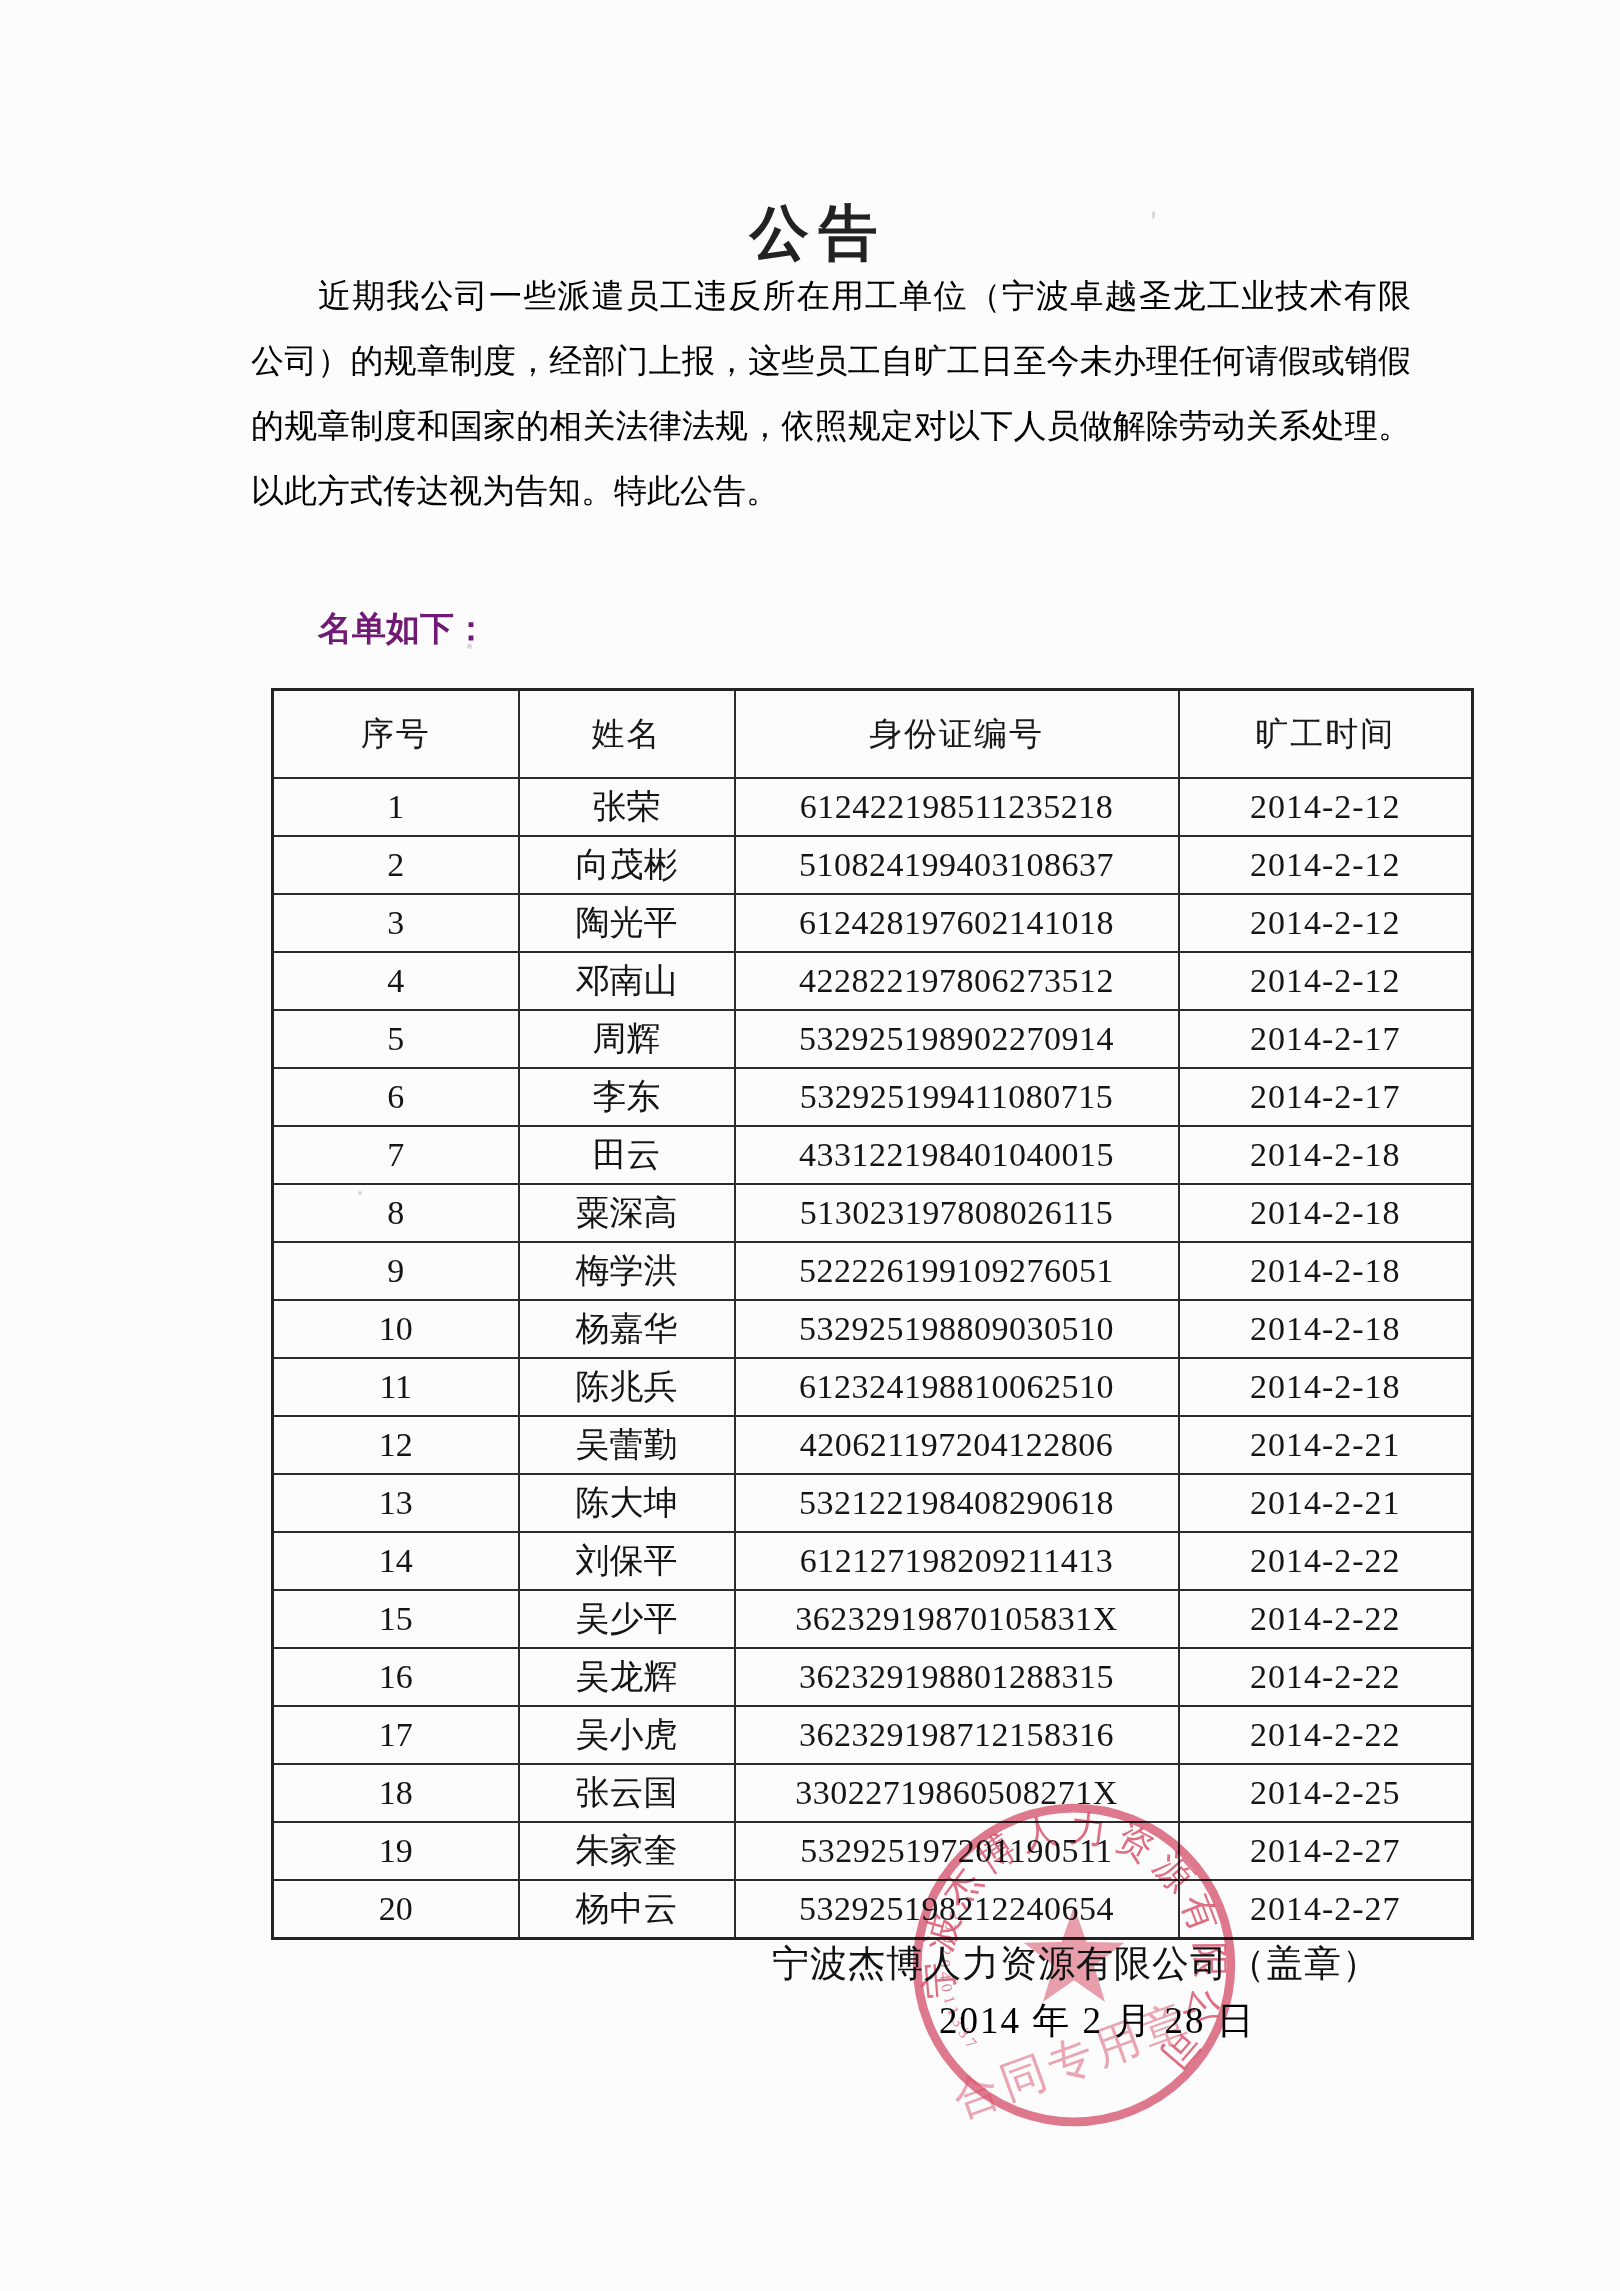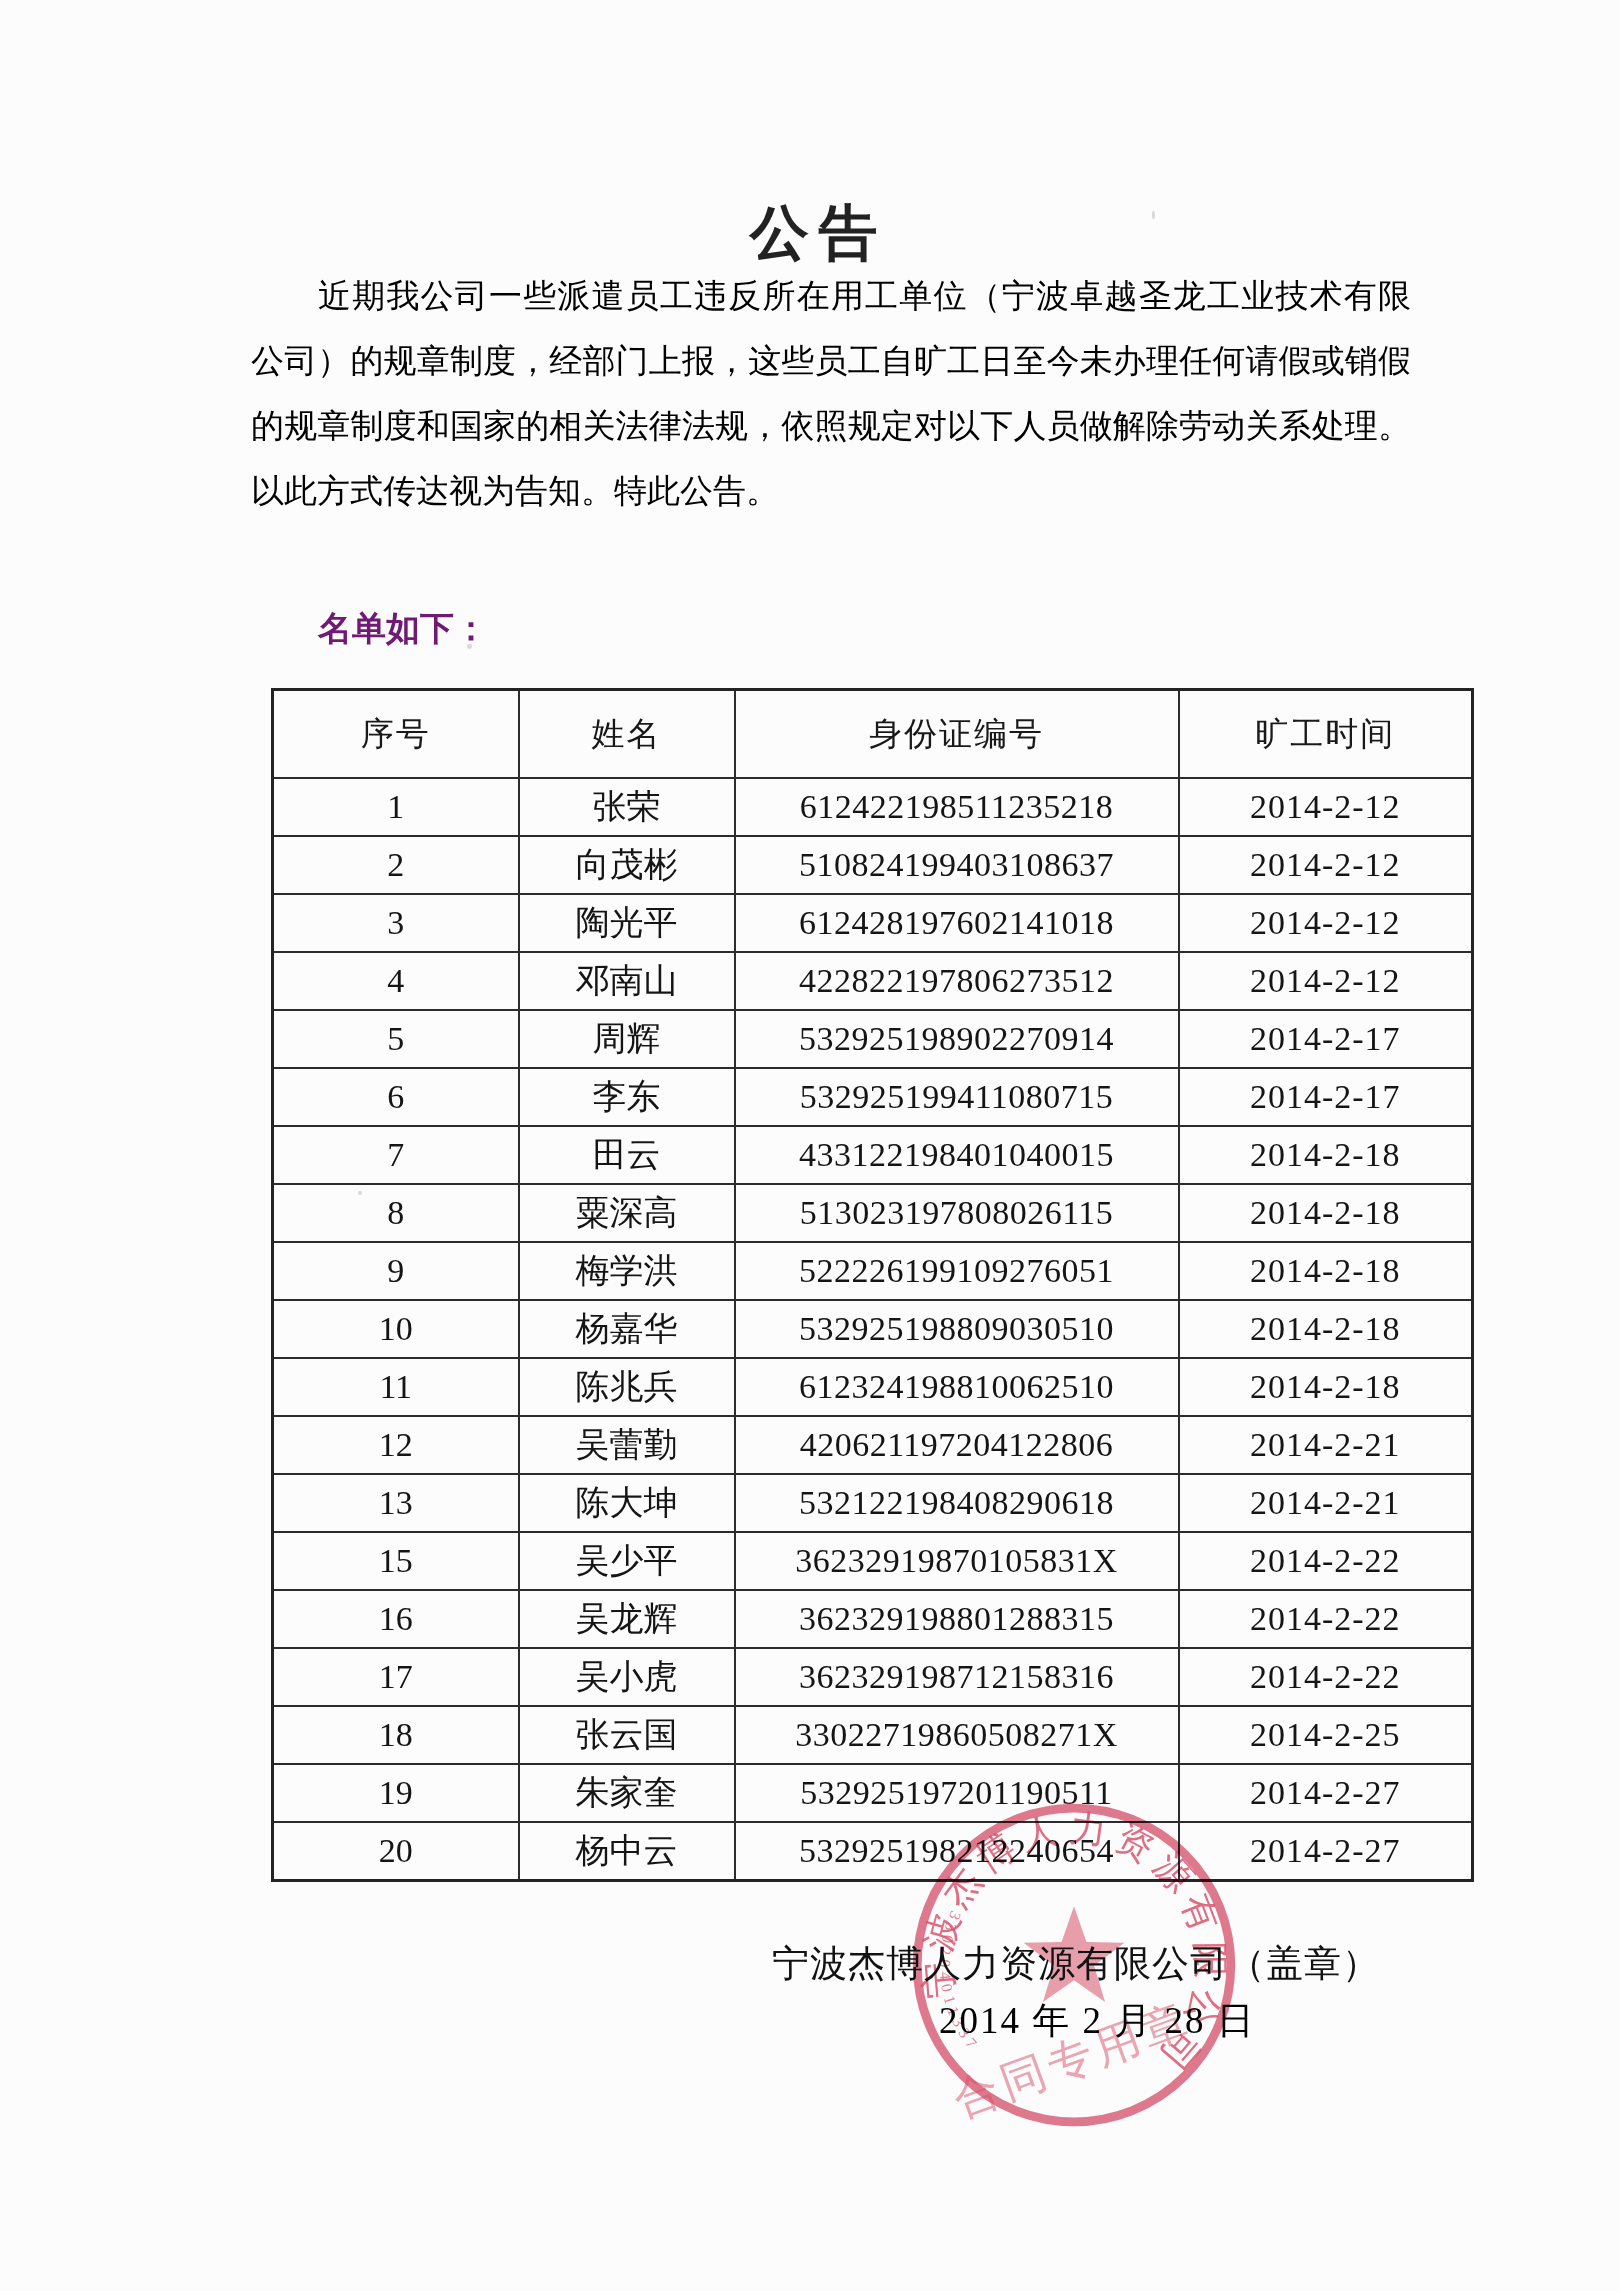--- a/index.html
+++ b/index.html
@@ -178,20 +178,26 @@
           <td class="num">12</td>
           <td>吴蕾勤</td>
           <td class="idnum">420621197204122806</td>
           <td class="date">2014-2-21</td>
         </tr>
       <tr>
           <td class="num">13</td>
           <td>陈大坤</td>
           <td class="idnum">532122198408290618</td>
           <td class="date">2014-2-21</td>
+        </tr>
+      <tr>
+          <td class="num">14</td>
+          <td>刘保平</td>
+          <td class="idnum">612127198209211413</td>
+          <td class="date">2014-2-22</td>
         </tr>
       <tr>
           <td class="num">15</td>
           <td>吴少平</td>
           <td class="idnum">36232919870105831X</td>
           <td class="date">2014-2-22</td>
         </tr>
       <tr>
           <td class="num">16</td>
           <td>吴龙辉</td>

